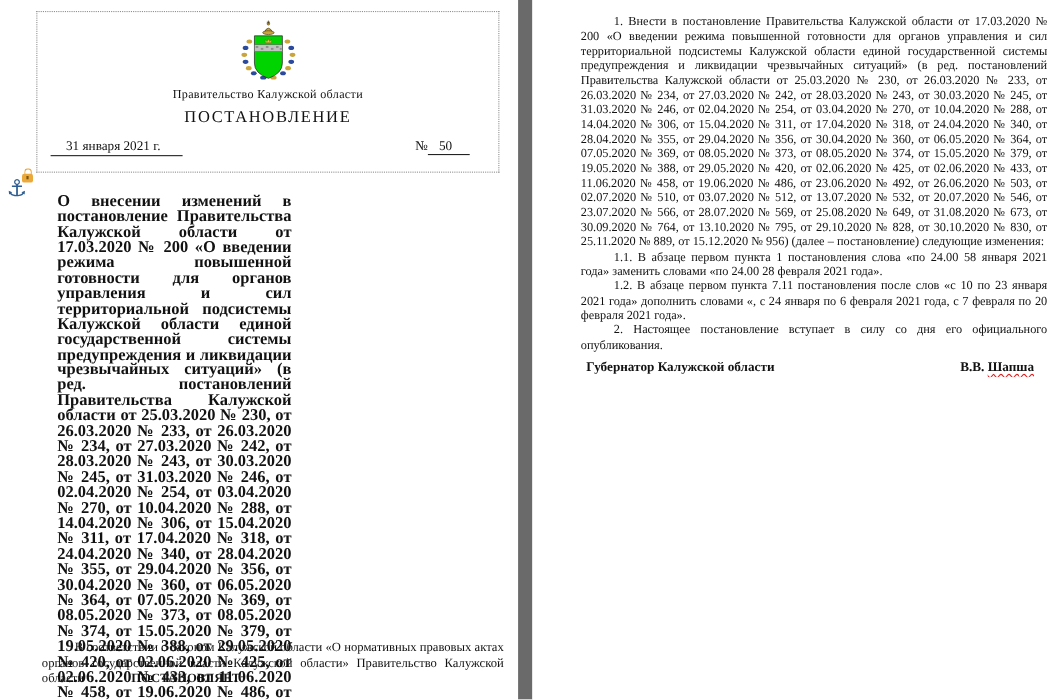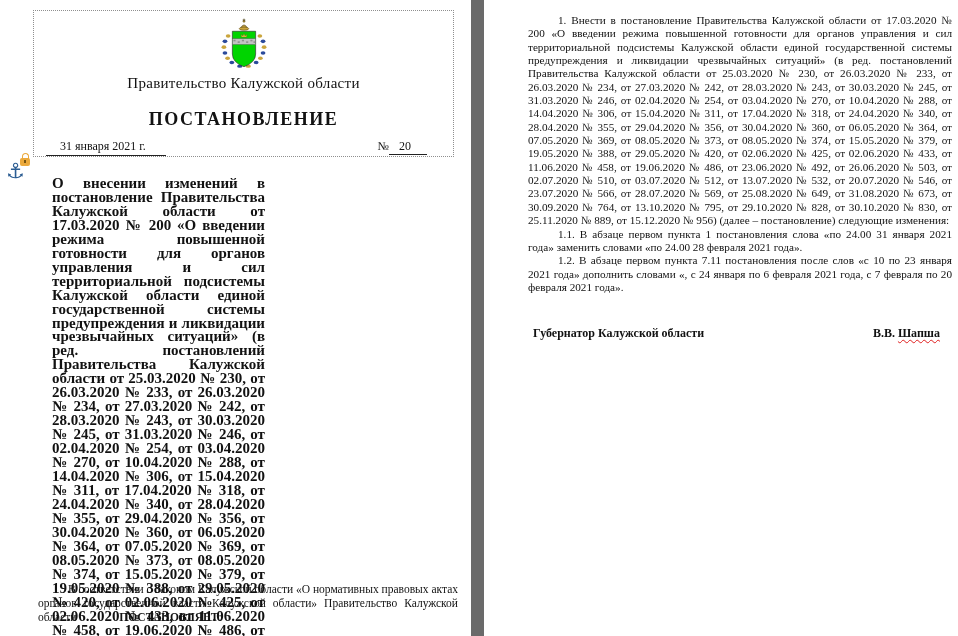--- a/index.html
+++ b/index.html
@@ -12,22 +12,22 @@
   .page-right{left:484px;width:474px;}
   .page-divider{position:absolute;left:471px;top:0;width:13px;height:636px;background:#6a6a6a;}
 
   
   .header-box{
     position:absolute;left:33px;top:10px;width:421px;height:147px;
     border:1px dotted #8f8f8f;box-sizing:border-box;
     display:flex;flex-direction:column;align-items:center;
   }
   .arms{margin-top:6px;width:64px;height:60px;}
-  .org-name{margin-top:3px;font-size:15px;letter-spacing:.3px;}
-  .doc-type{margin-top:17px;font-size:18px;font-weight:bold;letter-spacing:1.5px;}
+  .org-name{margin-top:3px;font-size:11px;letter-spacing:.3px;}
+  .doc-type{margin-top:7px;font-size:15px;font-weight:normal;letter-spacing:1.5px;}
   .date-row{
     width:100%;box-sizing:border-box;display:flex;justify-content:space-between;
     padding:9px 26px 0 12px;font-size:12px;
   }
   .date-value{border-bottom:1px solid #222;padding:0 20px 1px 14px;}
   .num-group{white-space:nowrap;}
   .num-value{border-bottom:1px solid #222;padding:0 16px 1px 10px;}
 
   
   .seal-icon{position:absolute;left:6px;top:158px;width:28px;height:28px;}
@@ -114,41 +114,42 @@
         <rect x="62" y="43" width="4" height="3"></rect>
           <rect x="68" y="46" width="3" height="3"></rect>
       </g>
 
       <path d="M45,38 L45,33 L48,36 L50,31.5 L52,36 L55,33 L55,38 Z" fill="#e8c84a" stroke="#7a5c14" stroke-width="0.8"></path>
     </svg>
     <div class="org-name">Правительство Калужской области</div>
     <div class="doc-type">ПОСТАНОВЛЕНИЕ</div>
     <div class="date-row">
       <span class="date-value">31 января 2021 г.</span>
-      <span class="num-group"><span>№</span><span class="num-value">20</span></span>
+      <span class="num-group"><span>№</span><span class="num-value">50</span></span>
     </div>
   </div>
 
   <div class="seal-icon">
     <span class="anchor-glyph">⚓</span>
     <span class="lock-shape"></span>
   </div>
 
   <div class="title-block">О внесении изменений в постановление Правительства Калужской области от 17.03.2020 № 200 «О введении режима повышенной готовности для органов управления и сил территориальной подсистемы Калужской области единой государственной системы предупреждения и ликвидации чрезвычайных ситуаций» (в ред. постановлений Правительства Калужской области от 25.03.2020 № 230, от 26.03.2020 № 233, от 26.03.2020 № 234, от 27.03.2020 № 242, от 28.03.2020 № 243, от 30.03.2020 № 245, от 31.03.2020 № 246, от 02.04.2020 № 254, от 03.04.2020 № 270, от 10.04.2020 № 288, от 14.04.2020 № 306, от 15.04.2020 № 311, от 17.04.2020 № 318, от 24.04.2020 № 340, от 28.04.2020 № 355, от 29.04.2020 № 356, от 30.04.2020 № 360, от 06.05.2020 № 364, от 07.05.2020 № 369, от 08.05.2020 № 373, от 08.05.2020 № 374, от 15.05.2020 № 379, от 19.05.2020 № 388, от 29.05.2020 № 420, от 02.06.2020 № 425, от 02.06.2020 № 433, от 11.06.2020 № 458, от 19.06.2020 № 486, от 23.06.2020 № 492, от 26.06.2020 № 503, от 02.07.2020 № 510, от 03.07.2020 № 512, от 13.07.2020 № 532, от 20.07.2020 № 546, от 23.07.2020 № 566, от 28.07.2020 № 569, от 25.08.2020 № 649, от 31.08.2020 № 673, от 30.09.2020 № 764, от 13.10.2020 № 795, от 29.10.2020 № 828, от 30.10.2020 № 830, от 25.11.2020 № 889, от 15.12.2020 № 956)</div>
 
   <div class="intro-para"><span>В соответствии с Законом Калужской области «О нормативных правовых актах органов государственной власти Калужской области»  Правительство Калужской области </span><b>ПОСТАНОВЛЯЕТ</b><span>:</span></div>
 </div>
 
 <div class="page-divider"></div>
 
 <div class="page page-right">
 
   <div class="body-text">
     <p>1. Внести в постановление Правительства Калужской области от 17.03.2020 № 200 «О введении режима повышенной готовности для органов управления и сил территориальной подсистемы Калужской области единой государственной системы предупреждения и ликвидации чрезвычайных ситуаций» (в ред. постановлений Правительства Калужской области от 25.03.2020 № 230, от 26.03.2020 № 233, от 26.03.2020 № 234, от 27.03.2020 № 242, от 28.03.2020 № 243, от 30.03.2020 № 245, от 31.03.2020 № 246, от 02.04.2020 № 254, от 03.04.2020 № 270, от 10.04.2020 № 288, от 14.04.2020 № 306, от 15.04.2020 № 311, от 17.04.2020 № 318, от 24.04.2020 № 340, от 28.04.2020 № 355, от 29.04.2020 № 356, от 30.04.2020 № 360, от 06.05.2020 № 364, от 07.05.2020 № 369, от 08.05.2020 № 373, от 08.05.2020 № 374, от 15.05.2020 № 379, от 19.05.2020 № 388, от 29.05.2020 № 420, от 02.06.2020 № 425, от 02.06.2020 № 433, от 11.06.2020 № 458, от 19.06.2020 № 486, от 23.06.2020 № 492, от 26.06.2020 № 503, от 02.07.2020 № 510, от 03.07.2020 № 512, от 13.07.2020 № 532, от 20.07.2020 № 546, от 23.07.2020 № 566, от 28.07.2020 № 569, от 25.08.2020 № 649, от 31.08.2020 № 673, от 30.09.2020 № 764, от 13.10.2020 № 795, от 29.10.2020 № 828, от 30.10.2020 № 830, от 25.11.2020 № 889, от 15.12.2020 № 956)  (далее – постановление) следующие изменения:</p>
-    <p>1.1. В абзаце первом пункта 1 постановления слова «по 24.00 31 января 2021 года» заменить словами «по 24.00 28 февраля 2021 года».</p>
+    <p>1.1. В абзаце первом пункта 1 постановления слова «по 24.00 58 января 2021 года» заменить словами «по 24.00 28 февраля 2021 года».</p>
     <p>1.2. В абзаце первом пункта 7.11 постановления после слов «с 10 по 23 января 2021 года» дополнить словами «, с 24 января  по  6 февраля 2021 года, с 7 февраля по 20 февраля 2021 года».</p>
+    <p>2. Настоящее постановление вступает в силу со дня его официального опубликования.</p>
   </div>
 
   <div class="signature-row">
     <span>Губернатор Калужской области</span>
     <span><span>В.В. </span><span class="surname">Шапша</span></span>
   </div>
 </div>
 
 </body></html>

